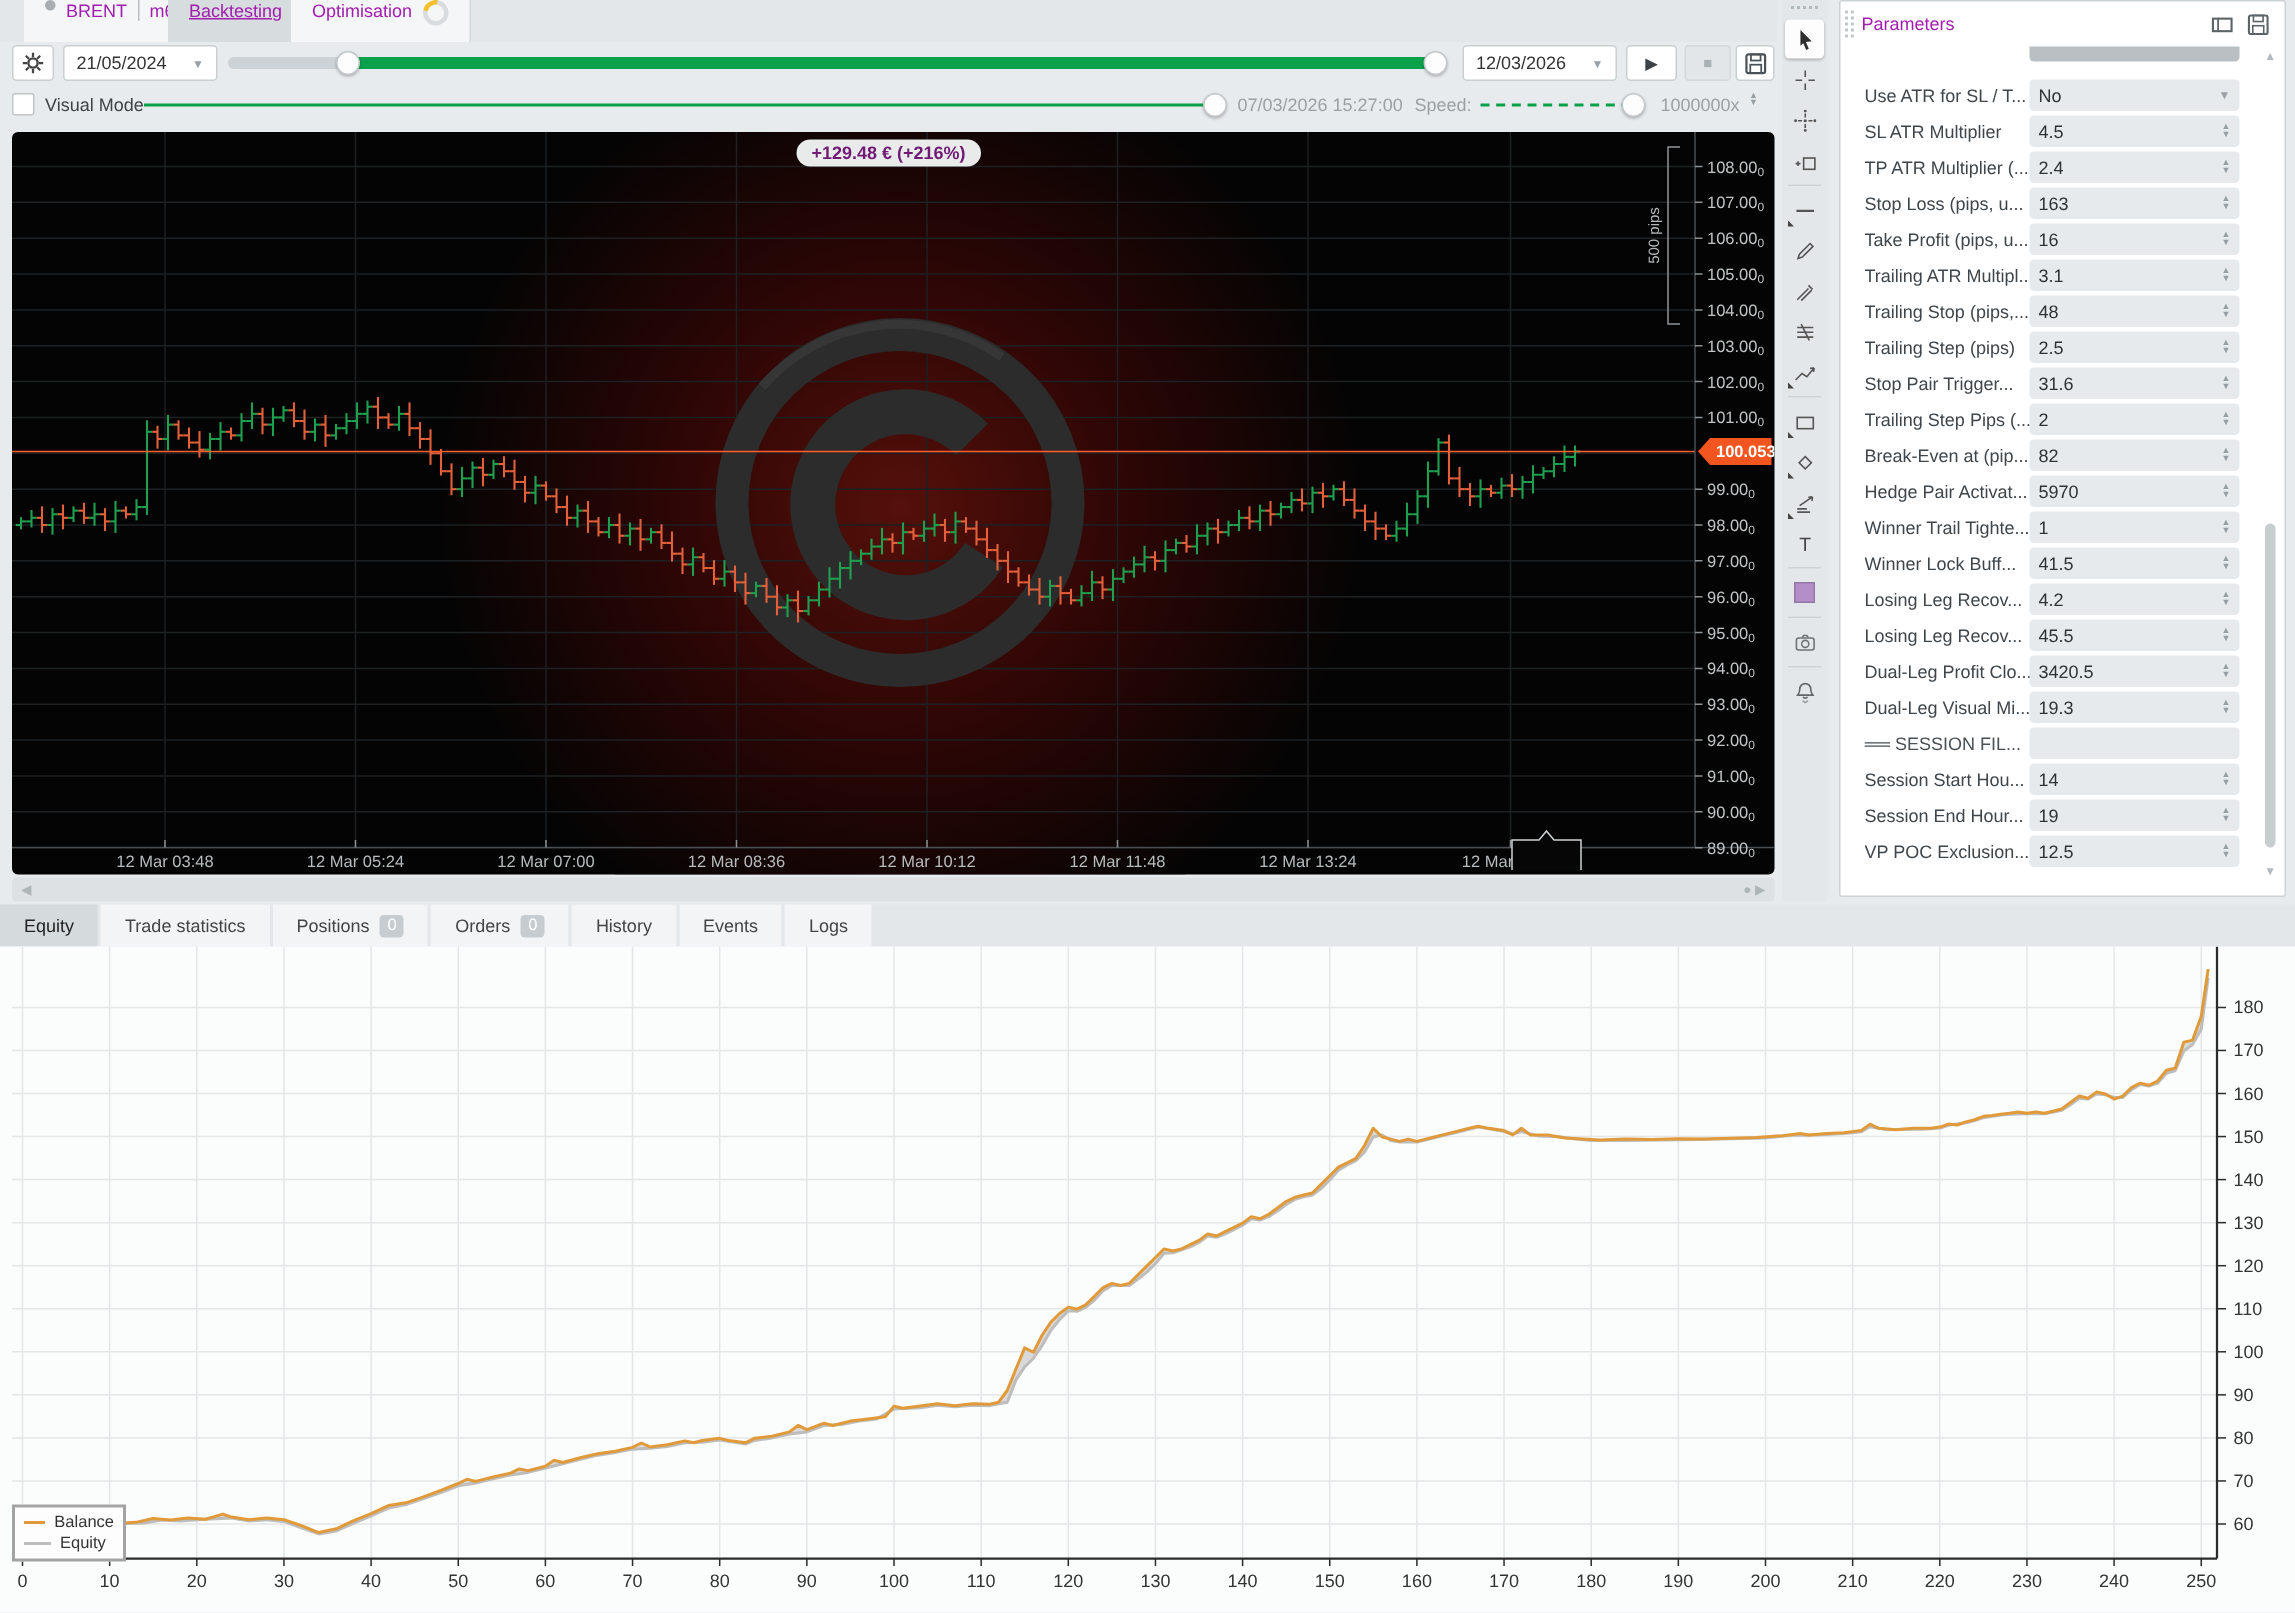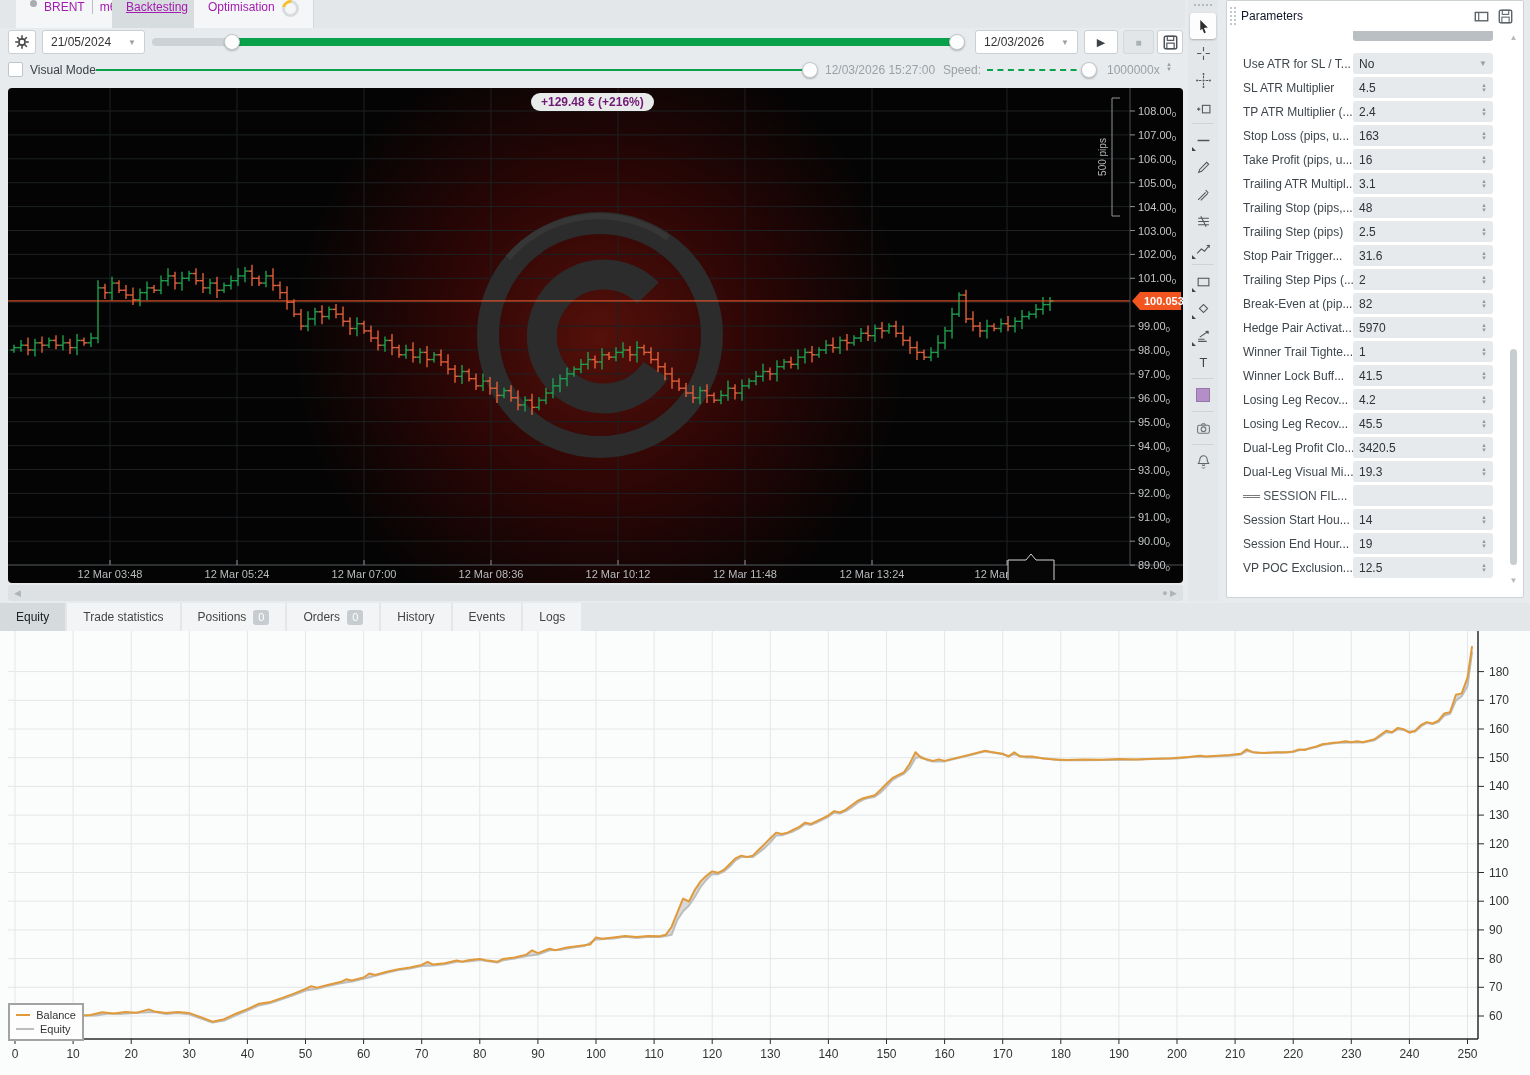--- a/index.html
+++ b/index.html
@@ -36,21 +36,21 @@
   
   #toolstrip { left:1188px; top:0; width:30px; height:601px; background:#e3e7e9; padding-top:2px; }
   .grip-row { width:18px; height:5px; margin:2px auto 4px auto; border-top:2px dotted #b3babd; }
   .tool { position:relative; width:26px; height:26px; margin:1px auto; display:flex; align-items:center; justify-content:center; border-radius:3px; cursor:pointer; }
   .tool.active { background:#fdfdfd; box-shadow:0 1px 2px rgba(0,0,0,.25); }
   .tool.has-sub::after { content:""; position:absolute; left:2px; bottom:2px; border-left:4px solid #444; border-top:4px solid transparent; }
   .tool-sep { width:22px; height:1px; background:#cdd3d6; margin:3px auto; }
   .swatch-box { width:14px; height:14px; background:#b48ec6; border:1px solid #9377ab; }
   
   #params { left:1226px; top:0; width:298px; height:598px; background:#fff; border:1px solid #cdd2d5; border-radius:2px; }
-  #params-header { position:absolute; left:0; top:0; width:100%; height:30px; display:flex; align-items:center; padding-left:14px; color:#0f172a; font-size:12px; }
+  #params-header { position:absolute; left:0; top:0; width:100%; height:30px; display:flex; align-items:center; padding-left:14px; color:#a21caf; font-size:12px; }
   #params-grip { position:absolute; left:3px; top:6px; width:6px; height:18px; border-left:2px dotted #c3c8ca; border-right:2px dotted #c3c8ca; }
   .ph-icon { position:absolute; top:8px; width:15px; height:15px; cursor:pointer; }
   #params-body { position:absolute; left:0; top:30px; width:100%; height:566px; overflow:hidden; }
   .prow { position:absolute; left:0; width:100%; height:22px; }
   .plabel { position:absolute; left:16px; top:4px; width:112px; font-size:12px; color:#3f464b; white-space:nowrap; overflow:hidden; }
   .pinput { position:absolute; left:126px; top:0; width:140px; height:21px; background:#e6eaec; border-radius:3px;
     display:flex; align-items:center; justify-content:space-between; padding:0 6px; font-size:12px; color:#2e3338; cursor:text; }
   .stepper { display:flex; flex-direction:column; line-height:5px; font-size:6px; color:#969ea3; cursor:pointer; }
   .cutrow { position:absolute; left:126px; top:-14px; width:140px; height:24px; background:#b9bfc2; border-radius:3px; }
   #pscroll { position:absolute; right:4px; top:32px; width:11px; height:552px; }
@@ -120,21 +120,21 @@
       <rect x="3.6" y="7.6" width="6.8" height="5.2" fill="none" stroke="#4c5358" stroke-width="1.1"></rect>
     </svg>
   </div>
 </div>
 
 <div class="abs" style="left:0; top:56px; width:1185px; height:30px;">
   <div class="checkbox abs" style="left:8px; top:6px;"></div>
   <span class="abs" style="left:30px; top:7px; color:#3c4246;">Visual Mode</span>
   <div class="thinline" style="left:96px; top:13px; width:712px;"></div>
   <div class="knob" style="left:802px; top:6px;"></div>
-  <span class="abs graytext" style="left:825px; top:7px;">12/03/2026 15:27:00</span>
+  <span class="abs graytext" style="left:825px; top:7px;">07/03/2026 15:27:00</span>
   <span class="abs graytext" style="left:943px; top:7px;">Speed:</span>
   <div class="dashline" style="left:987px; top:13px; width:100px;"></div>
   <div class="knob" style="left:1081px; top:6px;"></div>
   <span class="abs graytext" style="left:1107px; top:7px;">1000000x</span>
   <div class="abs stepper" style="left:1166px; top:6px;">
       <span>▲</span>
       <span>▼</span>
     </div>
 </div>
 

